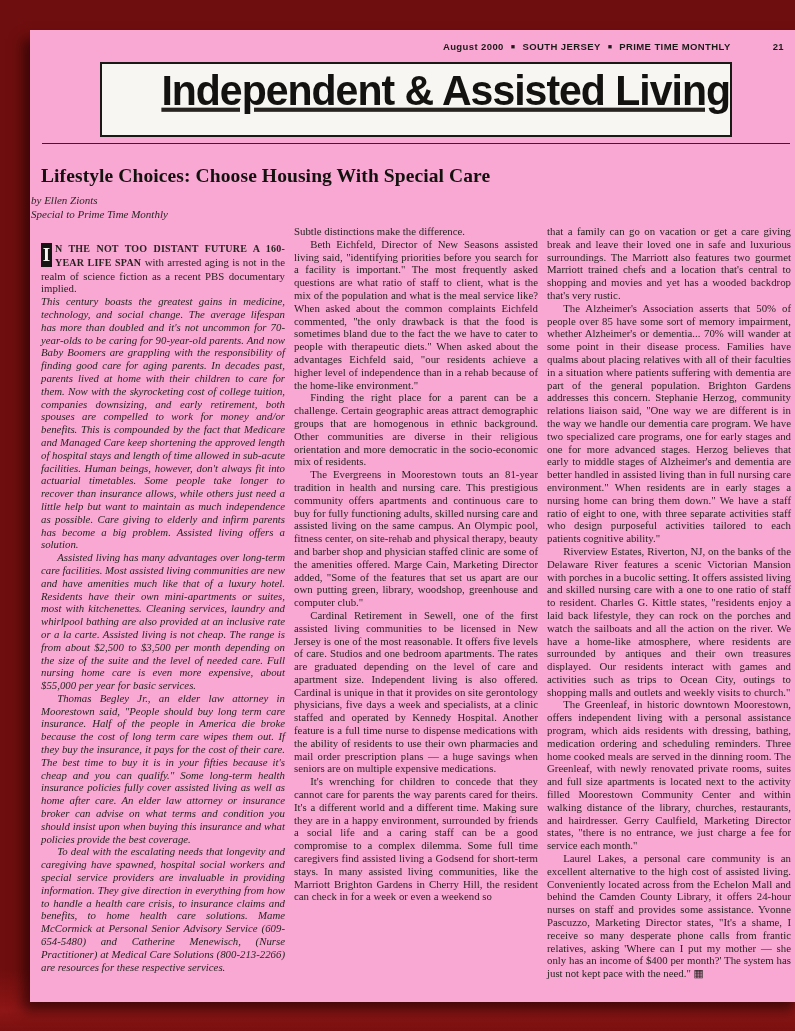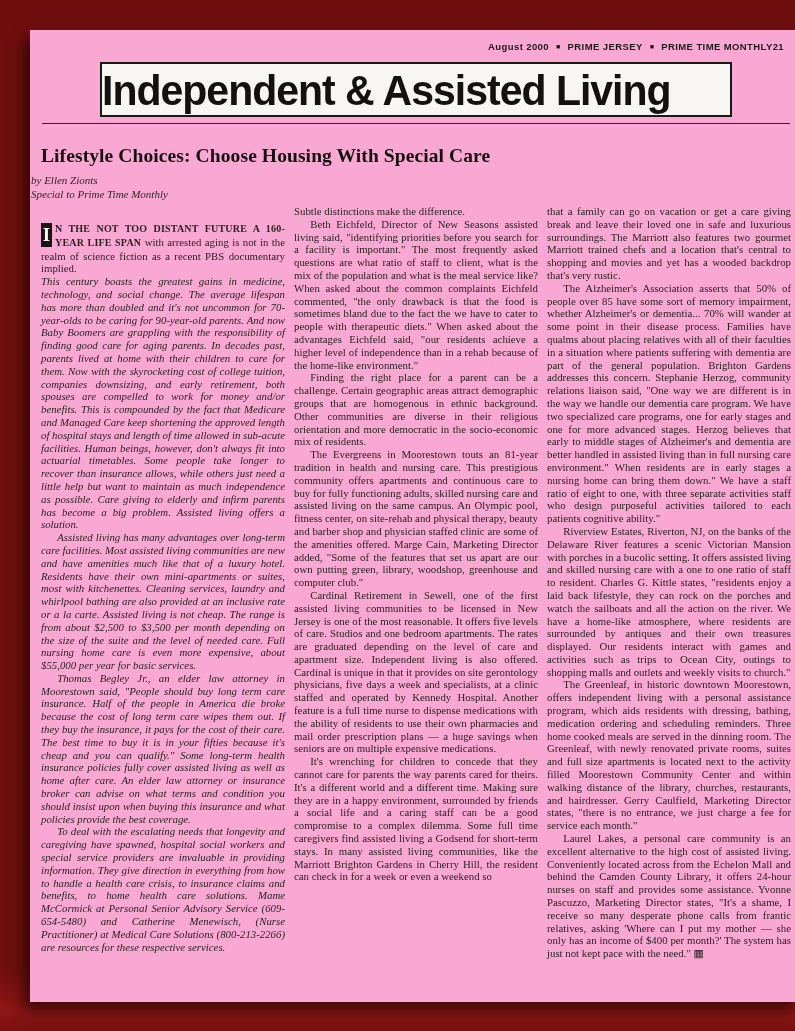--- a/index.html
+++ b/index.html
@@ -19,27 +19,28 @@
     overflow:hidden;
   }
   .masthead{
     display:flex;justify-content:flex-end;align-items:baseline;
     font-family:"Liberation Sans",sans-serif;
     font-size:9.5px;font-weight:bold;letter-spacing:0.4px;
     color:#1c1a18;
     padding:11px 18px 0 0;
   }
   .masthead .sep{font-size:7px;margin:0 7px;position:relative;top:-1px;}
-  .masthead .pageno{}
+  .masthead .pageno{margin-left:42px;}
   .banner-box{
     width:628px;margin:10px auto 0 auto;
     border:2px solid #1b1916;
-    text-align:left;
-    padding:3px 0 1px 0;
+    text-align:right;
+    padding:3px 0 21px 0;
     background:#f7f6f2;
+    text-decoration:underline;
   }
   .banner-title{
     font-family:"Liberation Sans",sans-serif;
     font-weight:bold;font-size:41px;letter-spacing:-1px;
     color:#141210;
     transform:scaleY(1.04);
   }
   .banner-rule{
     border-top:1.5px solid #2a2825;
     margin:6px 12px 0 12px;
@@ -84,21 +85,21 @@
   .lead-caps{font-weight:bold;font-size:10px;letter-spacing:0.2px;}
 </style>
 </head>
 <body>
 
 <div class="page">
 
   <div class="masthead">
     <span>August 2000</span>
     <span class="sep">■</span>
-    <span>PRIME JERSEY</span>
+    <span>SOUTH JERSEY</span>
     <span class="sep">■</span>
     <span>PRIME TIME MONTHLY</span>
     <span class="pageno">21</span>
   </div>
 
   <div class="banner-box">
     <div class="banner-title">Independent &amp; Assisted Living</div>
   </div>
   <div class="banner-rule"></div>
 

